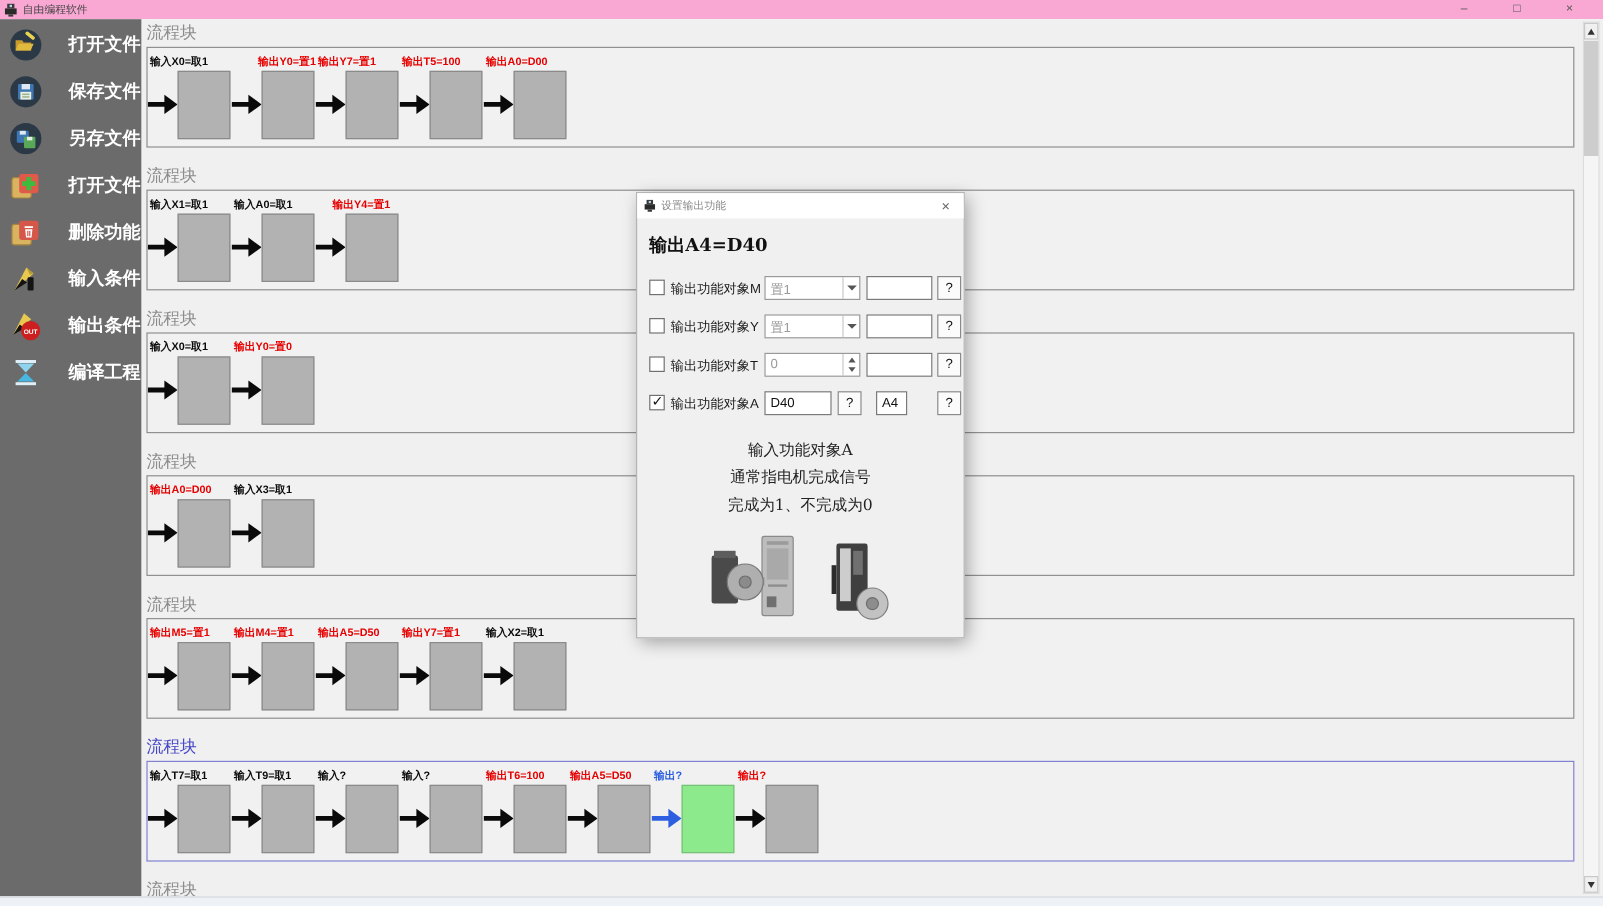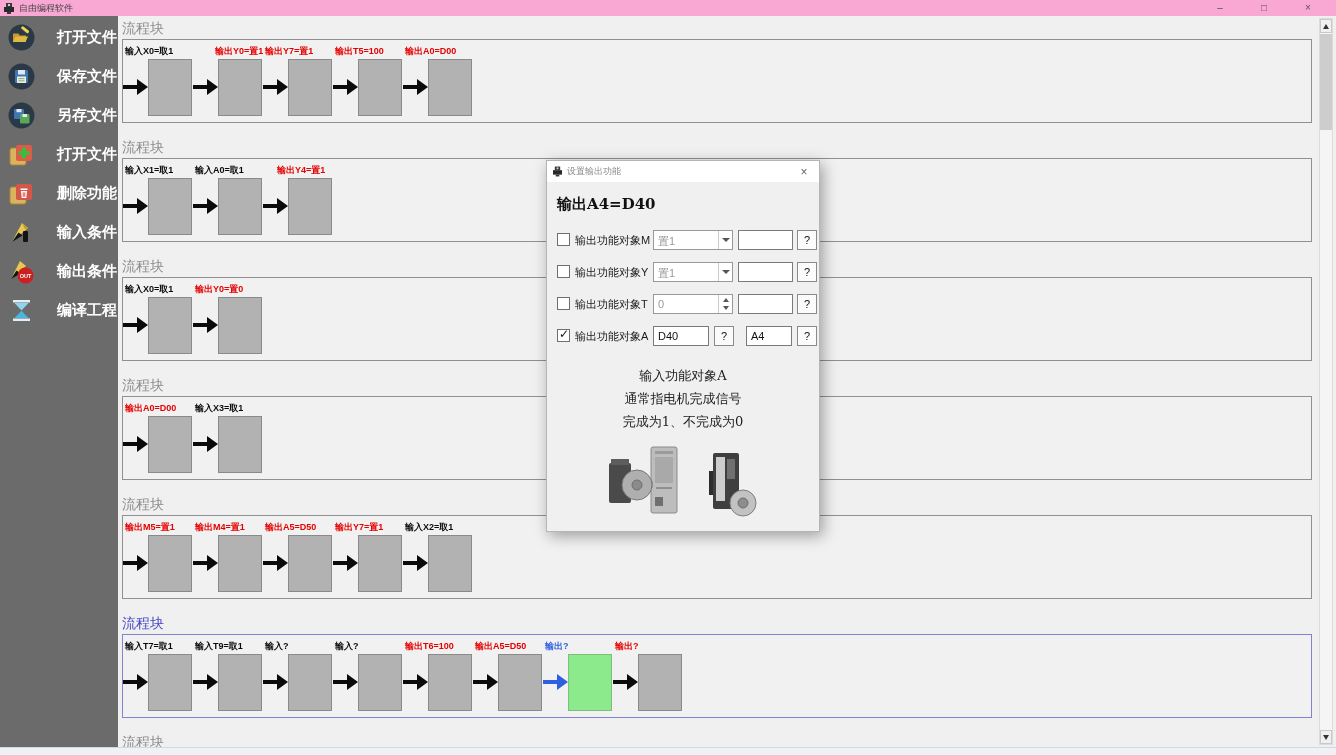--- a/index.html
+++ b/index.html
@@ -45,21 +45,21 @@
   
   .scrollbar { position:absolute; top:2px; right:3px; bottom:2px; width:14px; background:#f5f5f5; border:1px solid #dcdcdc; }
   .sb-btn { position:absolute; left:0; width:12px; height:14px; background:#f0f0f0; border:1px solid #c9c9c9; }
   .sb-up { top:0; }
   .sb-down { bottom:0; }
   .tri-up { position:absolute; left:2px; top:4px; width:0; height:0; border-left:3px solid transparent; border-right:3px solid transparent; border-bottom:5px solid #333; }
   .tri-down { position:absolute; left:2px; top:4px; width:0; height:0; border-left:3px solid transparent; border-right:3px solid transparent; border-top:5px solid #333; }
   .sb-thumb { position:absolute; left:0; top:15px; width:12px; height:96px; background:#cdcdcd; }
 
   
-  .dialog { position:absolute; left:546px; top:160px; width:274px; height:372px; background:#f0f0f0;
+  .dialog { position:absolute; left:530px; top:160px; width:274px; height:372px; background:#f0f0f0;
     border:1px solid #b5b5b5; box-shadow:3px 4px 14px rgba(0,0,0,.35); z-index:10; }
   .dlg-titlebar { height:21px; background:#ffffff; display:flex; align-items:center; padding:0 6px 0 6px; }
   .dlg-ic { width:9px; height:11px; margin-right:5px; flex:none; }
   .dlg-title { font-size:9px; color:#8a8a8a; }
   .dlg-close { margin-left:auto; font-size:12px; color:#666; width:18px; text-align:center; }
   .dlg-header { margin:13px 0 0 10px; font-size:15px; font-weight:bold; color:#111;
     font-family:"DejaVu Serif","Liberation Serif",serif; }
   .dlg-rows { margin-top:16px; }
   .dlg-row { position:relative; height:20px; margin-bottom:12px; }
   .cb { position:absolute; left:10px; top:3px; width:13px; height:13px; background:#fff; border:1px solid #707070; }
@@ -562,21 +562,21 @@
         </span>
         <input class="fld f2" style="">
         <button class="qbtn q-end">?</button>
       </div>
 
       <div class="dlg-row">
         <span class="cb checked"></span>
         <span class="dlg-label">输出功能对象A</span>
         <input class="fld" style="left: 106px; width: 56px;" value="D40">
         <button class="qbtn" style="left:167px;">?</button>
-        <input class="fld" style="left: 199px; width: 46px;" value="A4">
+        <input class="fld" style="left: 199px; width: 26px;" value="A4">
         <button class="qbtn q-end">?</button>
       </div>
 
     </div>
 
     <div class="dlg-note">
       <div>输入功能对象A</div>
       <div>通常指电机完成信号</div>
       <div>完成为1、不完成为0</div>
     </div>

